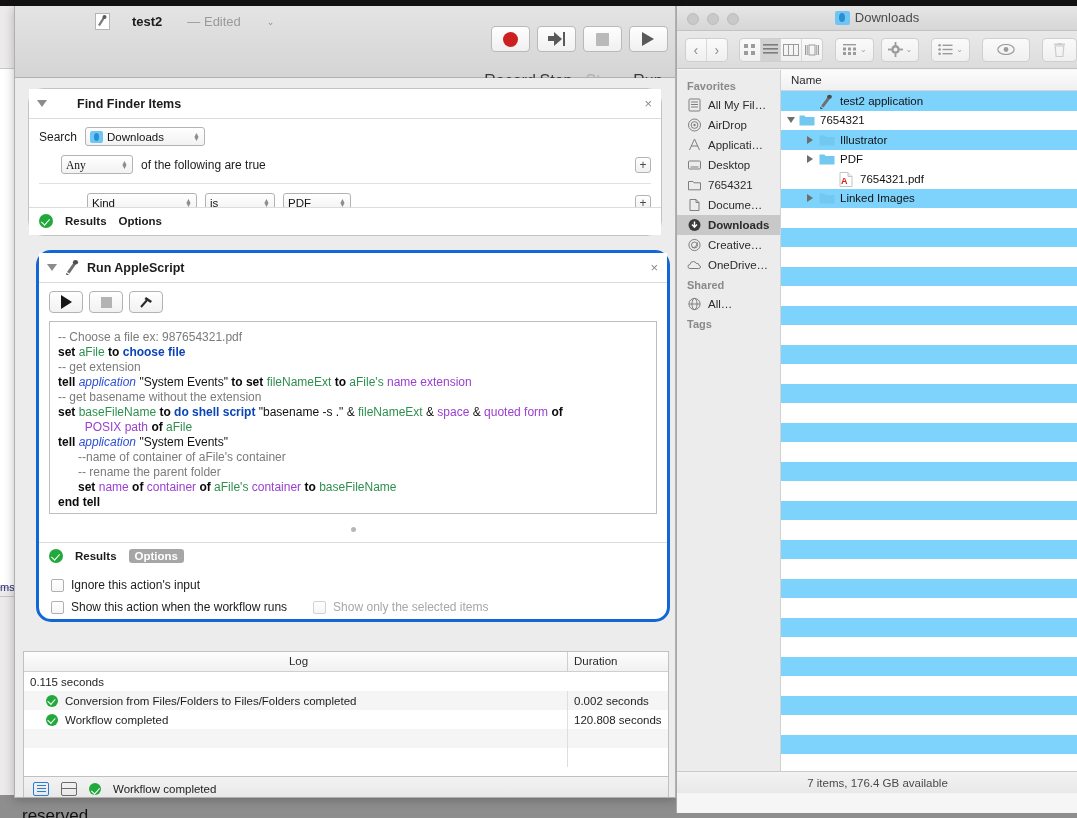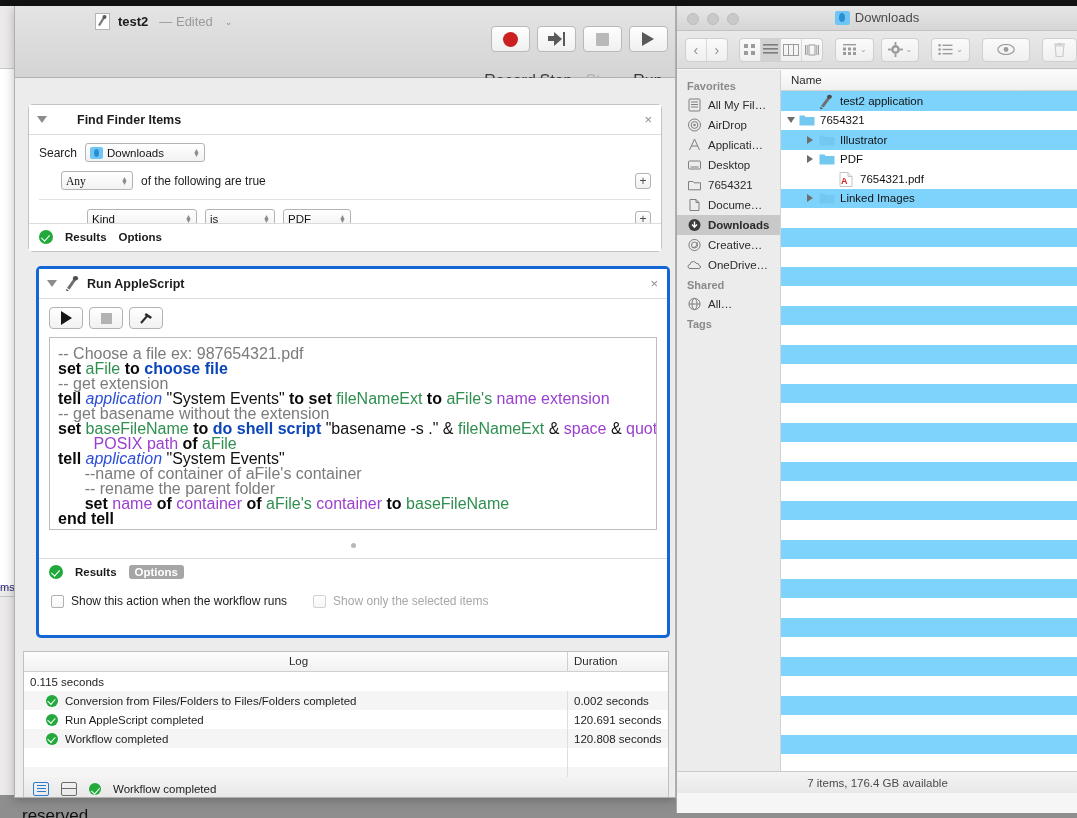--- a/index.html
+++ b/index.html
@@ -26,21 +26,21 @@
   .bg-reserved { position:absolute; left:22px; top:806px; font-size:17px; color:#111; }
   .bg-shade { position:absolute; left:0; top:795px; width:1160px; height:9px; background:#8b8b8b; }
 
   
   .automator { position:absolute; left:14px; top:6px; width:662px; height:792px;
      background:#ececec; border:1px solid #b0b0b0; border-top:none;
      box-shadow: 0 2px 10px rgba(0,0,0,.25); overflow:hidden; }
   .am-titlebar { position:relative; height:72px;
      background: linear-gradient(#e4e4e4, #d4d4d4);
      border-bottom:1px solid #b2b2b2; }
-  .am-doctitle { position:absolute; left:80px; top:7px; display:flex; align-items:center; gap:8px; }
+  .am-doctitle { position:absolute; left:80px; top:7px; display:flex; align-items:center; gap:22px; }
   .am-doc-icon { width:15px; height:17px; position:relative; }
   .am-doc-name { font-size:13px; font-weight:bold; color:#1b1b1b; }
   .am-doc-edited { font-size:13px; color:#9a9a9a; margin-left:3px; }
   .am-doc-chev { font-size:9px; color:#8d8d8d; margin-left:4px; }
 
   .am-toolbar { position:absolute; right:7px; top:20px; display:flex; gap:6px; }
   .am-tbitem { width:40px; display:flex; flex-direction:column; align-items:center; }
   .am-tbbtn { width:39px; height:26px; border:1px solid #b9b9b9; border-radius:4px;
       background: linear-gradient(#fefefe,#f0f0f0); display:flex; align-items:center; justify-content:center; }
   .am-tblabel { font-size:16px; color:#3a3a3a; margin-top:20px; }
@@ -49,21 +49,21 @@
   .sq-stop { width:13px; height:13px; background:#b9b9b9; border-radius:1px; }
   .tri-run { width:0;height:0;border-left:12px solid #595959;border-top:7px solid transparent;border-bottom:7px solid transparent;}
   .step-ico { position:relative; width:17px; height:14px; }
   .step-ico .ar { position:absolute; left:0; top:4px; width:8px; height:5px; background:#595959; }
   .step-ico .hd { position:absolute; left:6px; top:0; width:0;height:0;border-left:8px solid #595959;border-top:7px solid transparent;border-bottom:7px solid transparent;}
   .step-ico .bar{ position:absolute; right:0; top:0; width:2px; height:14px; background:#595959;}
 
   .am-canvas { position:absolute; left:0; top:72px; width:660px; height:568px; background:#ececec; overflow:hidden;}
 
   
-  .action { background:#fff; border:1px solid #c3c3c3; border-radius:5px; position:absolute;margin-top:16px; }
+  .action { background:#fff; border:1px solid #c3c3c3; border-radius:15px; position:absolute; }
   .action.selected { border:3px solid #1266d6; }
   .act-head { height:30px; display:flex; align-items:center; padding:0 8px; position:relative;
       background:#fff; border-bottom:1px solid #dcdcdc; }
   .act-disc { width:0;height:0;border-left:5px solid transparent;border-right:5px solid transparent;
       border-top:7px solid #8c8c8c; margin-right:7px; }
   .act-title { font-size:12.5px; font-weight:bold; color:#1c1c1c; }
   .act-close { position:absolute; right:9px; top:7px; font-size:13px; color:#8b8b8b; }
   .act-icon { width:17px; height:17px; margin-right:6px; position:relative; }
 
   .finder-ico { width:16px;height:16px;border-radius:3px;
@@ -98,21 +98,21 @@
   .connector { position:absolute; left:336px; top:230px; width:26px; height:16px; }
 
   
   .as-toolbar { display:flex; gap:6px; padding:8px 10px 8px 10px; }
   .as-btn { width:34px; height:22px; border:1px solid #b3b3b3; border-radius:4px;
      background:linear-gradient(#fff,#f1f1f1); display:flex; align-items:center; justify-content:center;}
   .as-btn .tri { width:0;height:0;border-left:11px solid #161616;border-top:7px solid transparent;border-bottom:7px solid transparent;}
   .as-btn .sq { width:11px;height:11px;background:#b3b3b3;}
   .code-area { margin:0 10px; border:1px solid #bdbdbd; background:#fff; height:193px;
      padding:8px 8px 0 8px; overflow:hidden; }
-  .code { font-family:"Liberation Sans", sans-serif; font-size:16px; line-height:15px;
+  .code { font-family:"Liberation Sans", sans-serif; font-size:12px; line-height:15px;
      color:#111; white-space:pre; }
   .c-comment { color:#7b7b7b; }
   .c-kw   { color:#0a0a0a; font-weight:bold; }
   .c-cmd  { color:#0b44b8; font-weight:bold; }
   .c-app  { color:#2d4fd6; font-style:italic; }
   .c-var  { color:#2f8f4f; }
   .c-prop { color:#9a3fcf; }
   .c-str  { color:#111; }
   .grip { text-align:center; margin-top:4px; }
   .grip-dot { display:inline-block; width:5px;height:5px;border-radius:50%;background:#b7b7b7; }
@@ -360,20 +360,24 @@
 
         <div class="results-row" style="margin-top:6px;">
           <span class="check-green"></span>
           <span class="rtab">Results</span>
           <span class="rtab active">Options</span>
         </div>
 
         <div class="opts">
           <div class="optrow">
             <span class="cbox"></span>
+            <span>Ignore this action's input</span>
+          </div>
+          <div class="optrow">
+            <span class="cbox"></span>
             <span>Show this action when the workflow runs</span>
             <span style="display:inline-flex;align-items:center;margin-left:26px;" class="dim-wrap">
               <span class="cbox" style="border-color:#d2d2d2;"></span>
               <span style="color:#a7a7a7;">Show only the selected items</span>
             </span>
           </div>
         </div>
       </div>
 
     </div>
@@ -386,27 +390,20 @@
       <div id="log-rows">
           <div class="log-row">
             <div class="c2">0.115 seconds</div>
           </div>
           <div class="log-row">
             <div class="c1">
               <span class="mini-check"></span>
               <span>Conversion from Files/Folders to Files/Folders completed</span>
             </div>
             <div class="c2">0.002 seconds</div>
-          </div>
-          <div class="log-row">
-            <div class="c1">
-              <span class="mini-check"></span>
-              <span>Run AppleScript completed</span>
-            </div>
-            <div class="c2">120.691 seconds</div>
           </div>
           <div class="log-row">
             <div class="c1">
               <span class="mini-check"></span>
               <span>Workflow completed</span>
             </div>
             <div class="c2">120.808 seconds</div>
           </div>
           <div class="log-row">
             <div class="c1"></div>

